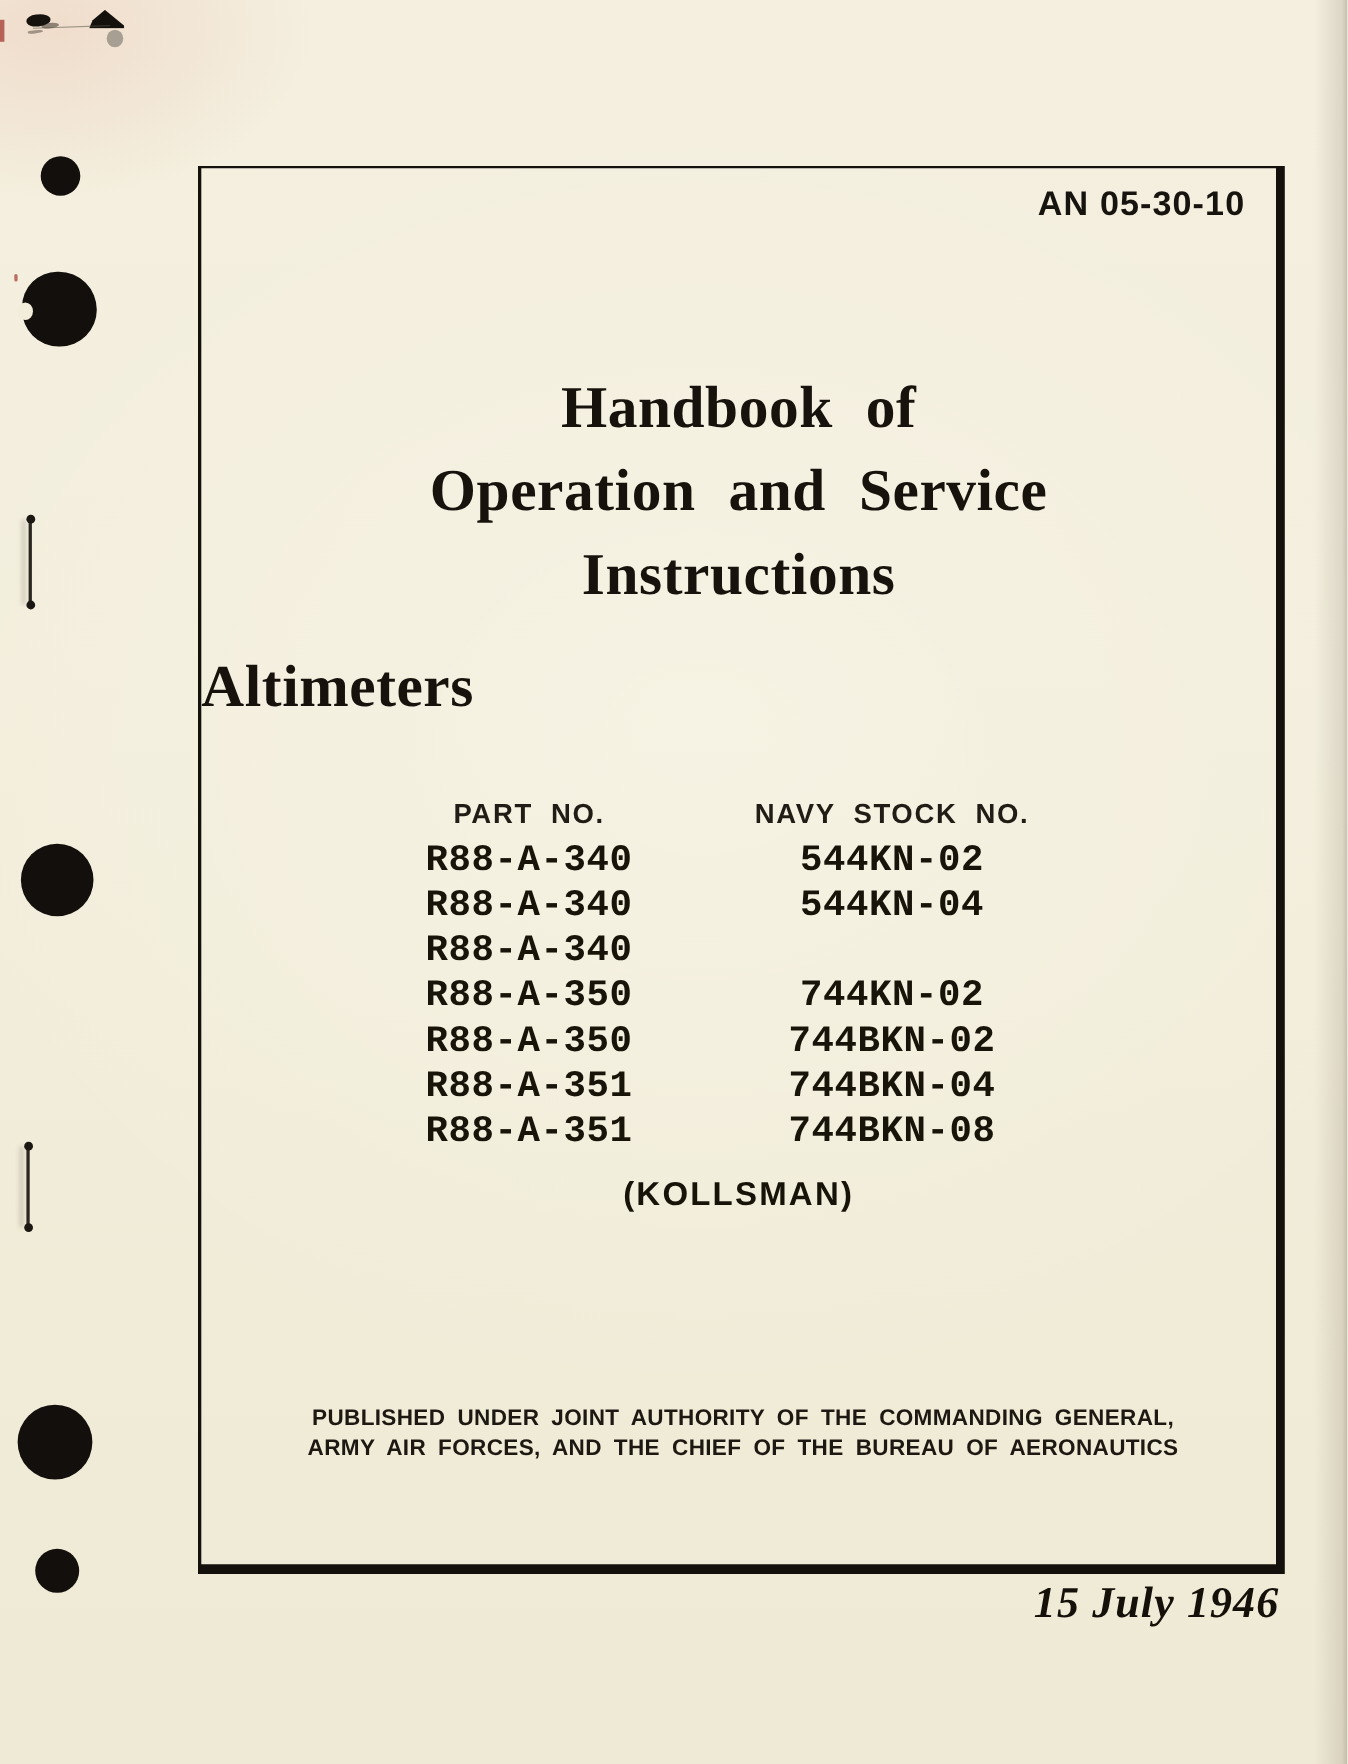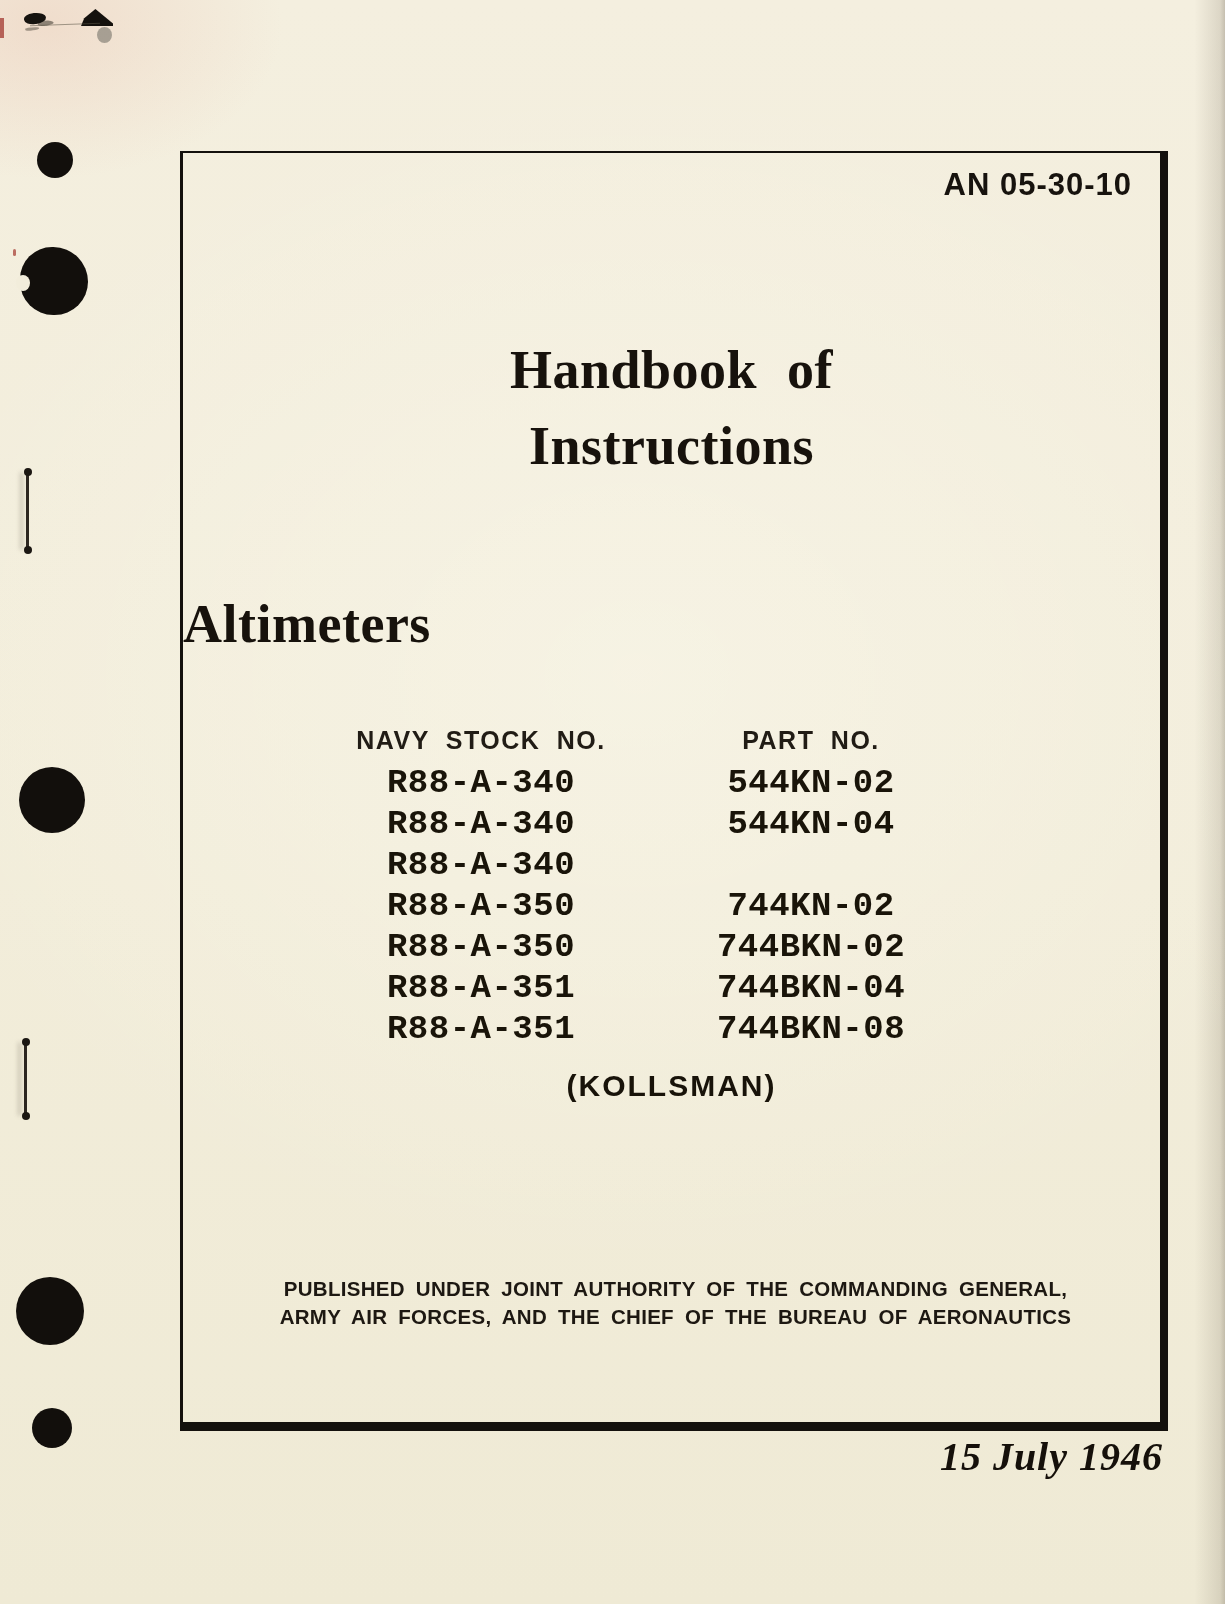--- a/index.html
+++ b/index.html
@@ -149,29 +149,30 @@
 
   <div class="staple s1"></div>
   <div class="staple s2"></div>
 
   <div class="frame">
 
     <div class="doc-number">AN 05-30-10</div>
 
     <div class="title">
       <div>Handbook of</div>
+      <div>Operation and Service</div>
       <div>Instructions</div>
     </div>
 
     <div class="subtitle">Altimeters</div>
 
     <div class="parts-table">
       <div class="pt-head">
+        <div>PART NO.</div>
         <div>NAVY STOCK NO.</div>
-        <div>PART NO.</div>
       </div>
       <div class="pt-rows" id="pt-rows">
   <div class="pt-row">
     <div>R88-A-340</div>
     <div>544KN-02</div>
   </div>
 
   <div class="pt-row">
     <div>R88-A-340</div>
     <div>544KN-04</div>

